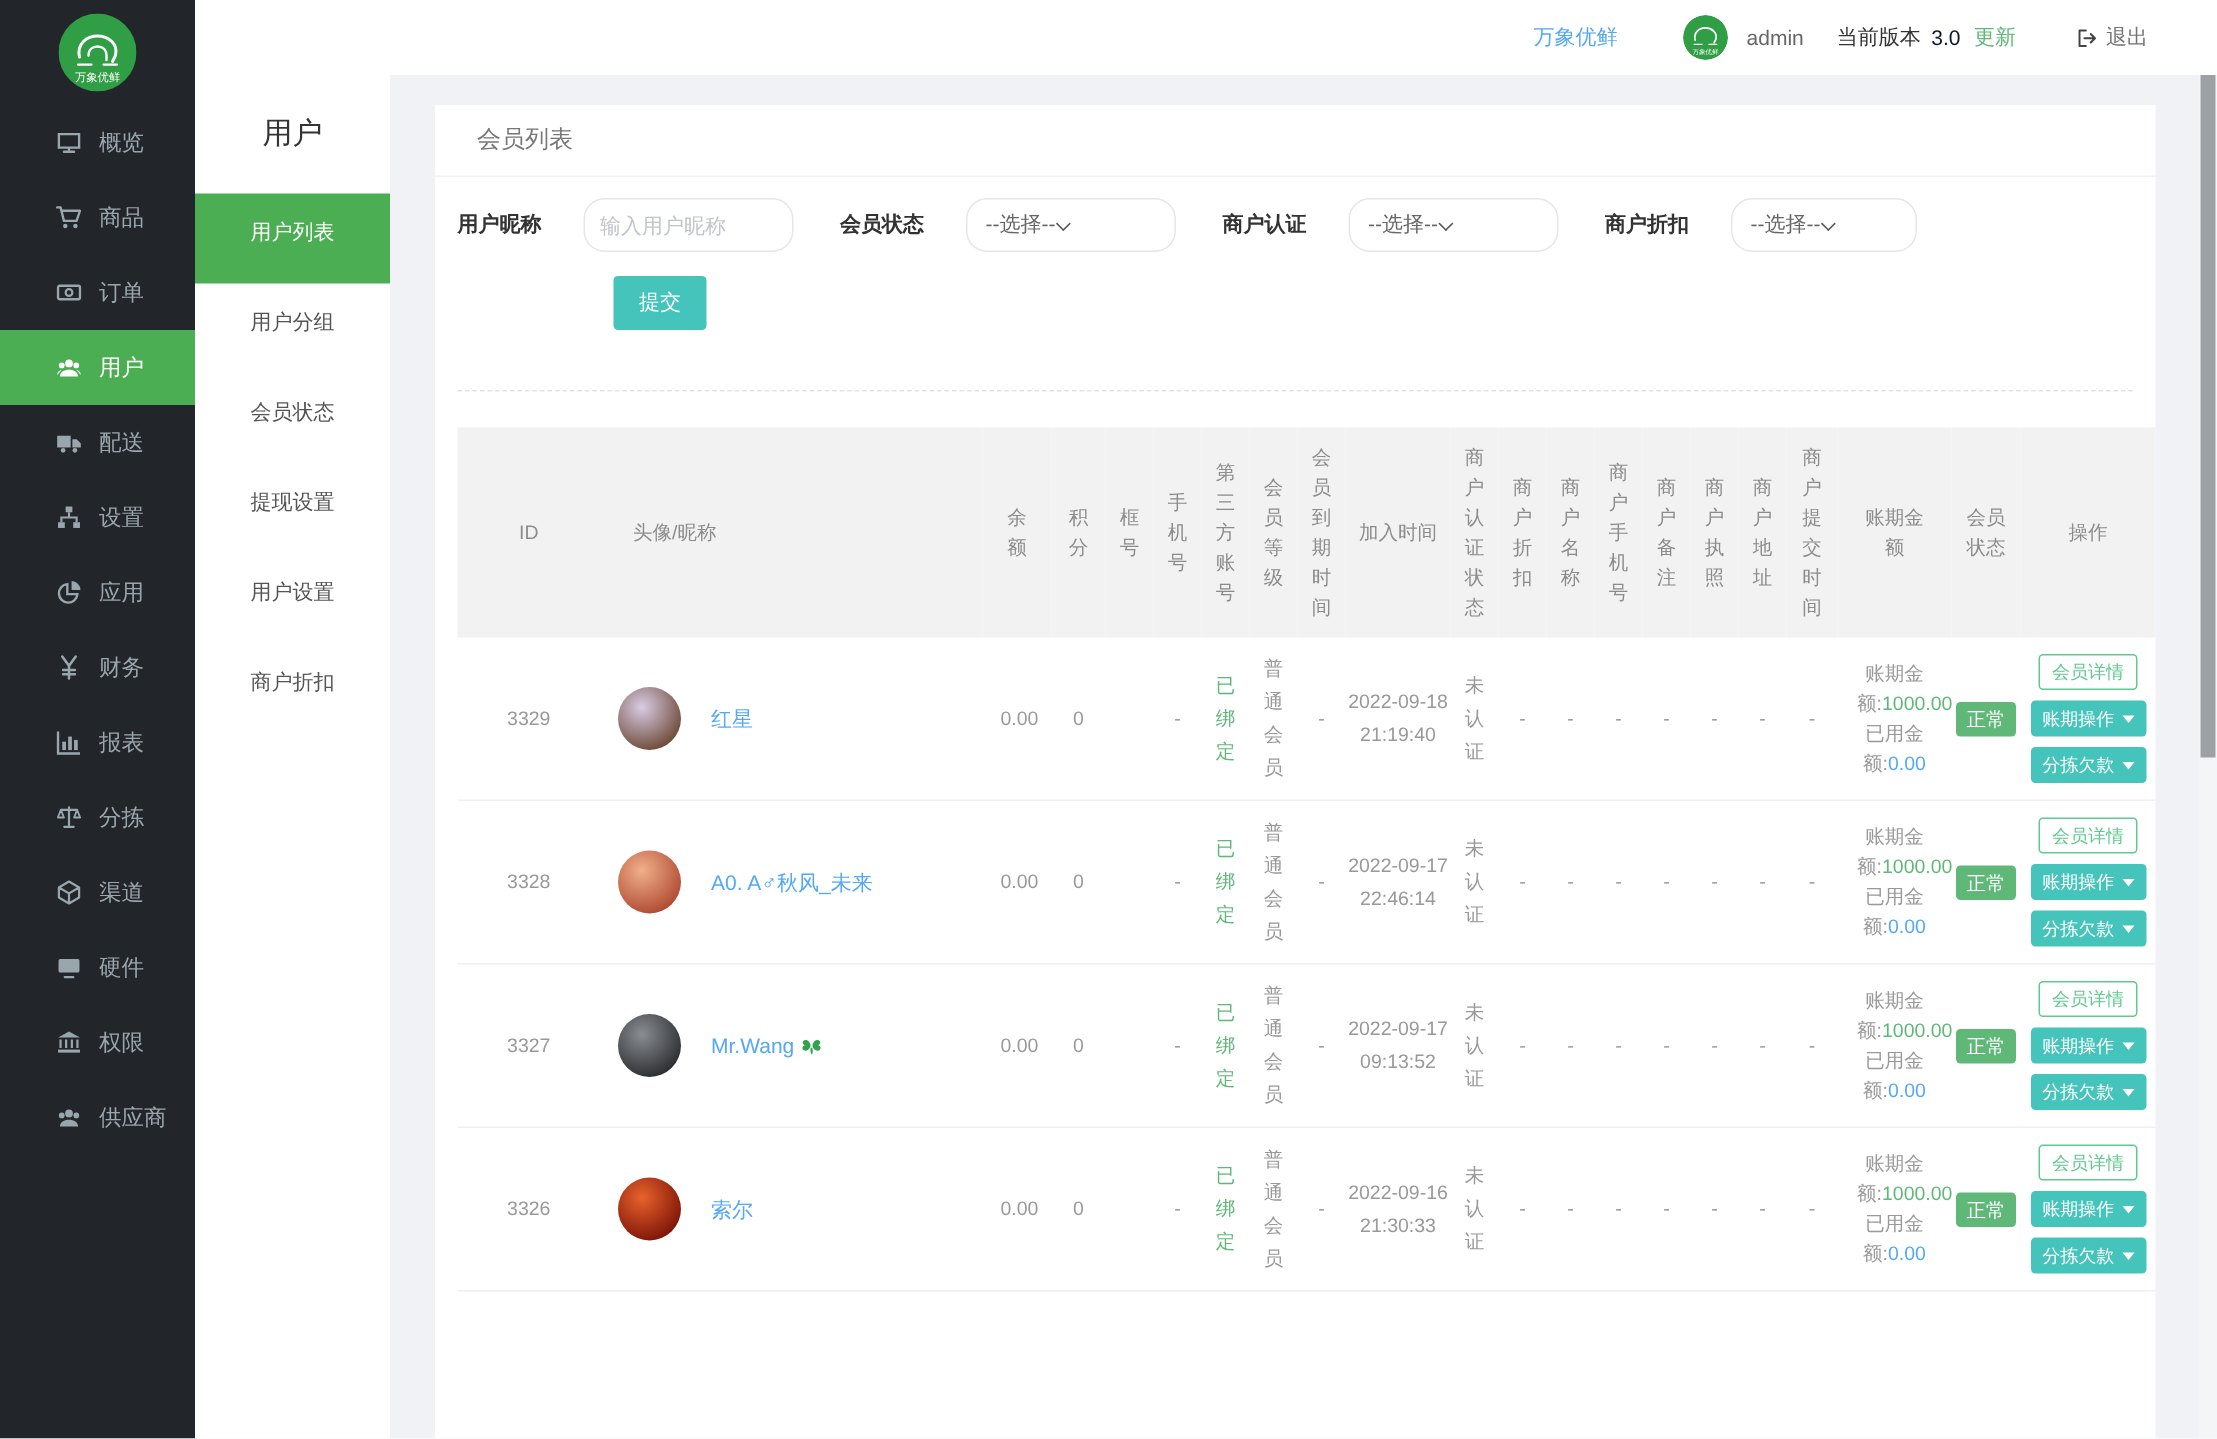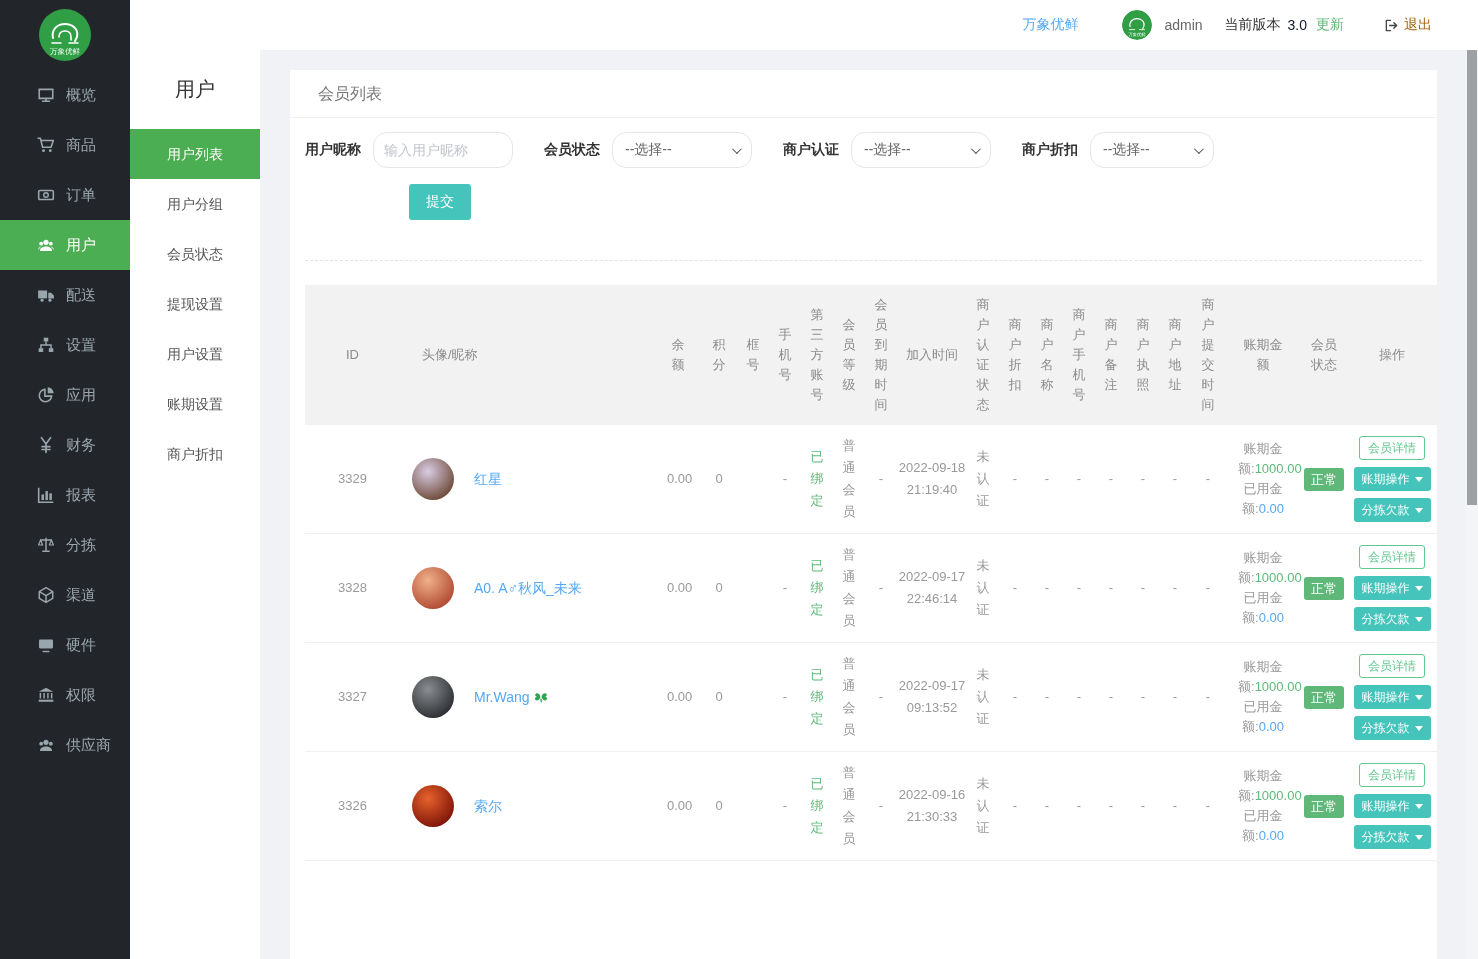--- a/index.html
+++ b/index.html
@@ -17,41 +17,41 @@
 
   
   .main-col { flex:1; display:flex; flex-direction:column; min-width:0; }
   .topbar { height:50px; background:#fff; display:flex; align-items:center; justify-content:flex-end; padding-right:46px; flex-shrink:0; }
   .topbar .brand { color:#54a8f6; margin-right:44px; }
   .topbar .mini-logo { width:30px; height:30px; border-radius:50%; overflow:hidden; margin-right:12px; }
   .topbar .uname { color:#666; margin-right:22px; }
   .topbar .ver { color:#333; margin-right:7px; }
   .topbar .vnum { color:#0f172a; margin-right:9px; }
   .topbar .update { color:#5fb878; margin-right:40px; }
-  .topbar .logout { display:flex; align-items:center; gap:5px; color:#a16207;justify-content:flex-end; }
+  .topbar .logout { display:flex; align-items:center; gap:5px; color:#737373;justify-content:flex-end; }
 
   .body-row { flex:1; display:flex; min-height:0; }
   .secondary-nav { width:130px; background:#fff; flex-shrink:0; }
   .submenu-title { height:79px; line-height:79px; text-align:center; font-size:20px; color:#333; }
-  .submenu-item { height:50px; line-height:50px; text-align:center; font-size:14px; color:#555; cursor:pointer; }
+  .submenu-item { height:60px; line-height:50px; text-align:center; font-size:14px; color:#555; cursor:pointer; }
   .submenu-item.active { background:#4cae52; color:#fff; }
 
   .content { flex:1; padding:20px 41px 0 30px; overflow:hidden; }
   .panel { background:#fff; min-height:889px; }
   .panel-title { height:48px; line-height:48px; padding-left:28px; font-size:16px; color:#777; border-bottom:1px solid #f2f2f2; }
 
   
   .filters { padding:14px 15px 0; }
   .filter-row { display:flex; align-items:center; }
   .f-label { font-weight:bold; font-size:14px; color:#333; white-space:nowrap; }
-  .f-label + .f-ctl { margin-left:12px;border-radius:14px; }
+  .f-label + .f-ctl { margin-left:28px;border-radius:14px; }
   .f-ctl + .f-label { margin-left:31px; }
   .txt-input { width:140px; height:36px; border:1px solid #e6e6e6; border-radius:2px; padding:0 10px; font-size:14px; color:#666; outline:none; font-family:inherit; }
   .txt-input::placeholder { color:#c0c4cc; }
-  .sel { width:140px; height:36px; border:1px solid #e6e6e6; border-radius:2px; background:#fff; display:flex; align-items:center; justify-content:space-between; padding:0 12px; color:#666; cursor:pointer; }
+  .sel { width:140px; height:36px; border:1px solid #e6e6e6; border-radius:2px; background:#fff; display:flex; align-items:center; justify-content:flex-start; padding:0 12px; color:#666; cursor:pointer; }
   .sel.narrow { width:124px; }
   .sel .chev { width:7px; height:7px; border-right:1.5px solid #555; border-bottom:1.5px solid #555; transform:rotate(45deg) translateY(-2px); }
   .submit-btn { margin-top:16px; margin-left:104px; display:inline-block; background:#44c4ba; color:#fff; border:none; border-radius:3px; padding:9px 17px; font-size:14px; cursor:pointer; font-family:inherit; }
   .dash-sep { margin:40px 0 0; border-bottom:1px dashed #e3e3e3; }
 
   
   .table-wrap { margin-top:24px; padding-left:15px; }
   table.member { border-collapse:collapse; table-layout:fixed; width:1132px; }
   thead th { background:#f2f2f2; color:#8c8c8c; font-weight:normal; font-size:13px; line-height:20px; vertical-align:middle; text-align:center; }
   tbody td { color:#999; font-size:13px; line-height:22px; vertical-align:middle; text-align:center; border-bottom:1px solid #f0f0f0; }
@@ -235,21 +235,20 @@
 
   <div class="body-row">
 
     <aside class="secondary-nav">
       <div class="submenu-title">用户</div>
       <div class="submenu-item active">用户列表</div>
       <div class="submenu-item">用户分组</div>
       <div class="submenu-item">会员状态</div>
       <div class="submenu-item">提现设置</div>
       <div class="submenu-item">用户设置</div>
-      <div class="submenu-item">账期设置</div>
       <div class="submenu-item">商户折扣</div>
     </aside>
 
     <main class="content">
       <div class="panel">
         <div class="panel-title">会员列表</div>
 
         <div class="filters">
           <div class="filter-row">
             <span class="f-label">用户昵称</span>

